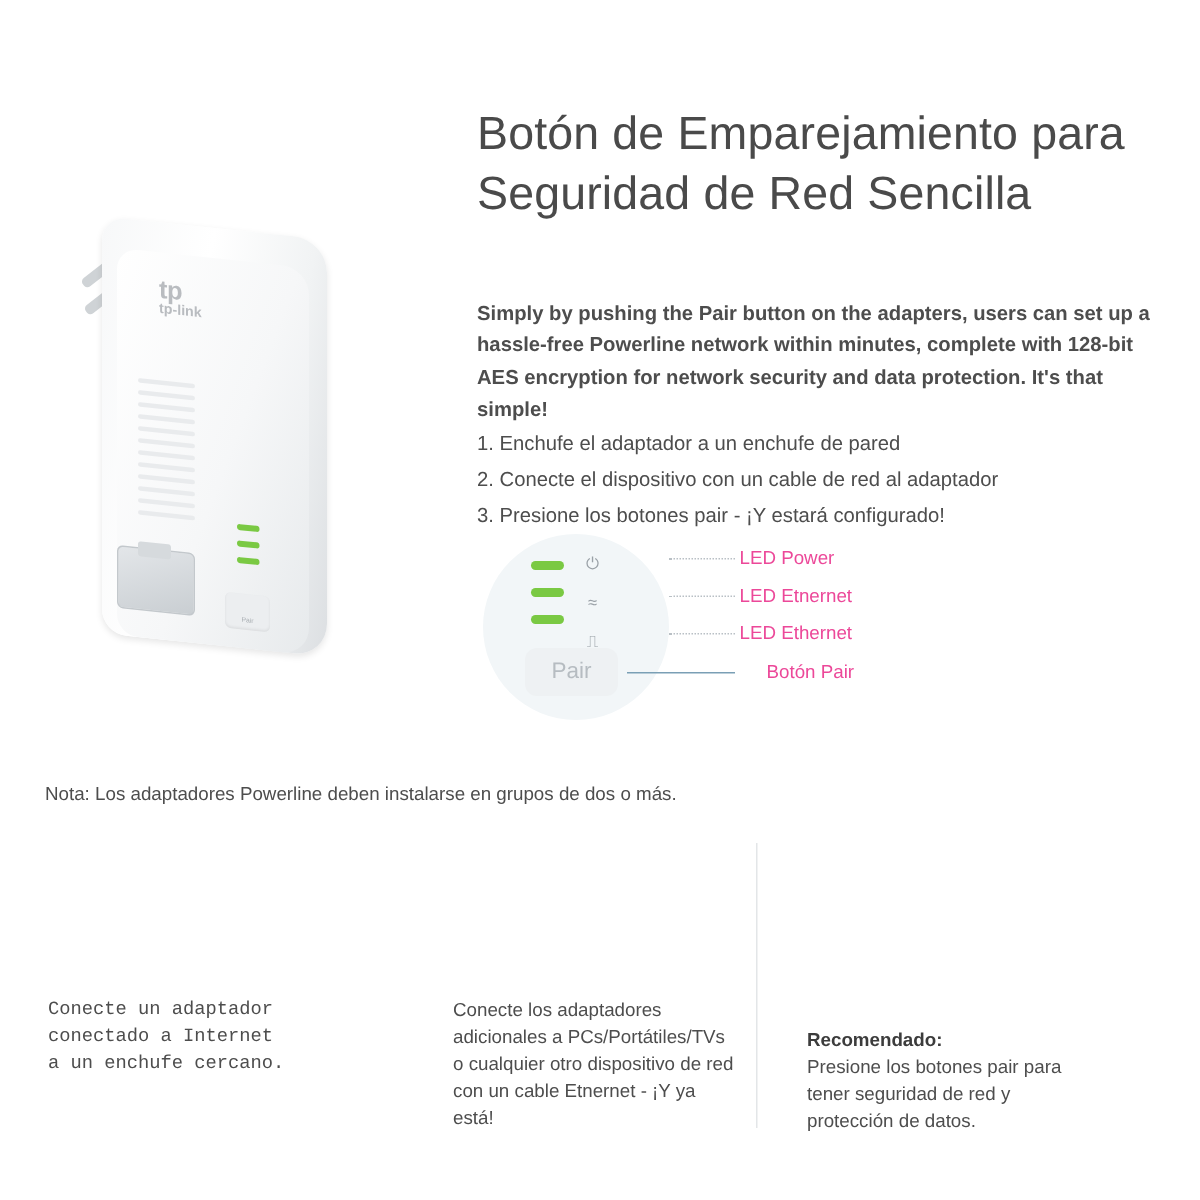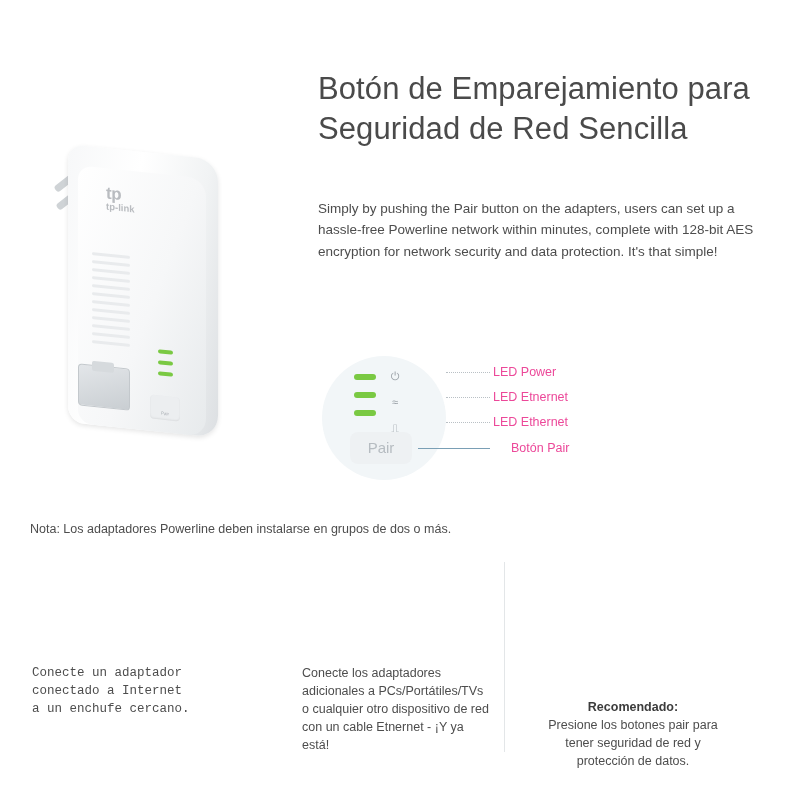--- a/index.html
+++ b/index.html
@@ -25,20 +25,21 @@
     color: #4a4a4a;
     letter-spacing: 0.1px;
   }
 
   .body-copy {
     position: absolute;
     left: 318px; top: 184px; width: 452px;
     font-size: 13.5px;
     line-height: 21.5px;
     color: #4d4d4d;
+    font-weight: bold;
   }
   .steps {
     position: absolute;
     left: 318px; top: 284px; width: 452px;
     font-size: 13.5px;
     line-height: 24px;
     color: #4d4d4d;
   }
   .steps div { white-space: nowrap; }
 
@@ -129,34 +130,39 @@
 
   
   .bottom { position: absolute; left: 0; top: 556px; width: 800px; height: 244px; }
   .divider { position: absolute; left: 504px; top: 562px; width: 1px; height: 190px; background: #e3e6e8; }
 
   .cap {
     position: absolute; font-size: 12.5px; line-height: 18px; color: #4d4d4d;
   }
   .cap.c1 { left: 32px; top: 664px; width: 160px; font-family: Liberation Mono, monospace; }
   .cap.c2 { left: 302px; top: 664px; width: 190px; }
-  .cap.c3 { left: 538px; top: 698px; width: 190px; text-align: center; }
+  .cap.c3 { left: 538px; top: 684px; width: 190px; }
   .cap .strong { font-weight: 700; color: #3c3c3c; }
 </style>
 </head>
 <body>
 
 <div class="page">
 
   <div class="hero">
 
     <h1 class="headline">Botón de Emparejamiento para Seguridad de Red Sencilla</h1>
 
     <p class="body-copy">Simply by pushing the Pair button on the adapters, users can set up a hassle-free Powerline network within minutes, complete with 128-bit AES encryption for network security and data protection. It's that simple!</p>
 
+    <div class="steps">
+      <div>1. Enchufe el adaptador a un enchufe de pared</div>
+      <div>2. Conecte el dispositivo con un cable de red al adaptador</div>
+      <div>3. Presione los botones pair - ¡Y estará configurado!</div>
+    </div>
 
     <div class="adapter">
       <div class="plug-prong prong1"></div>
       <div class="plug-prong prong2"></div>
       <div class="body"></div>
       <div class="face"></div>
       <div class="logo-tp">
         <span class="mark">tp</span>
         <span class="word">tp-link</span>
       </div>

